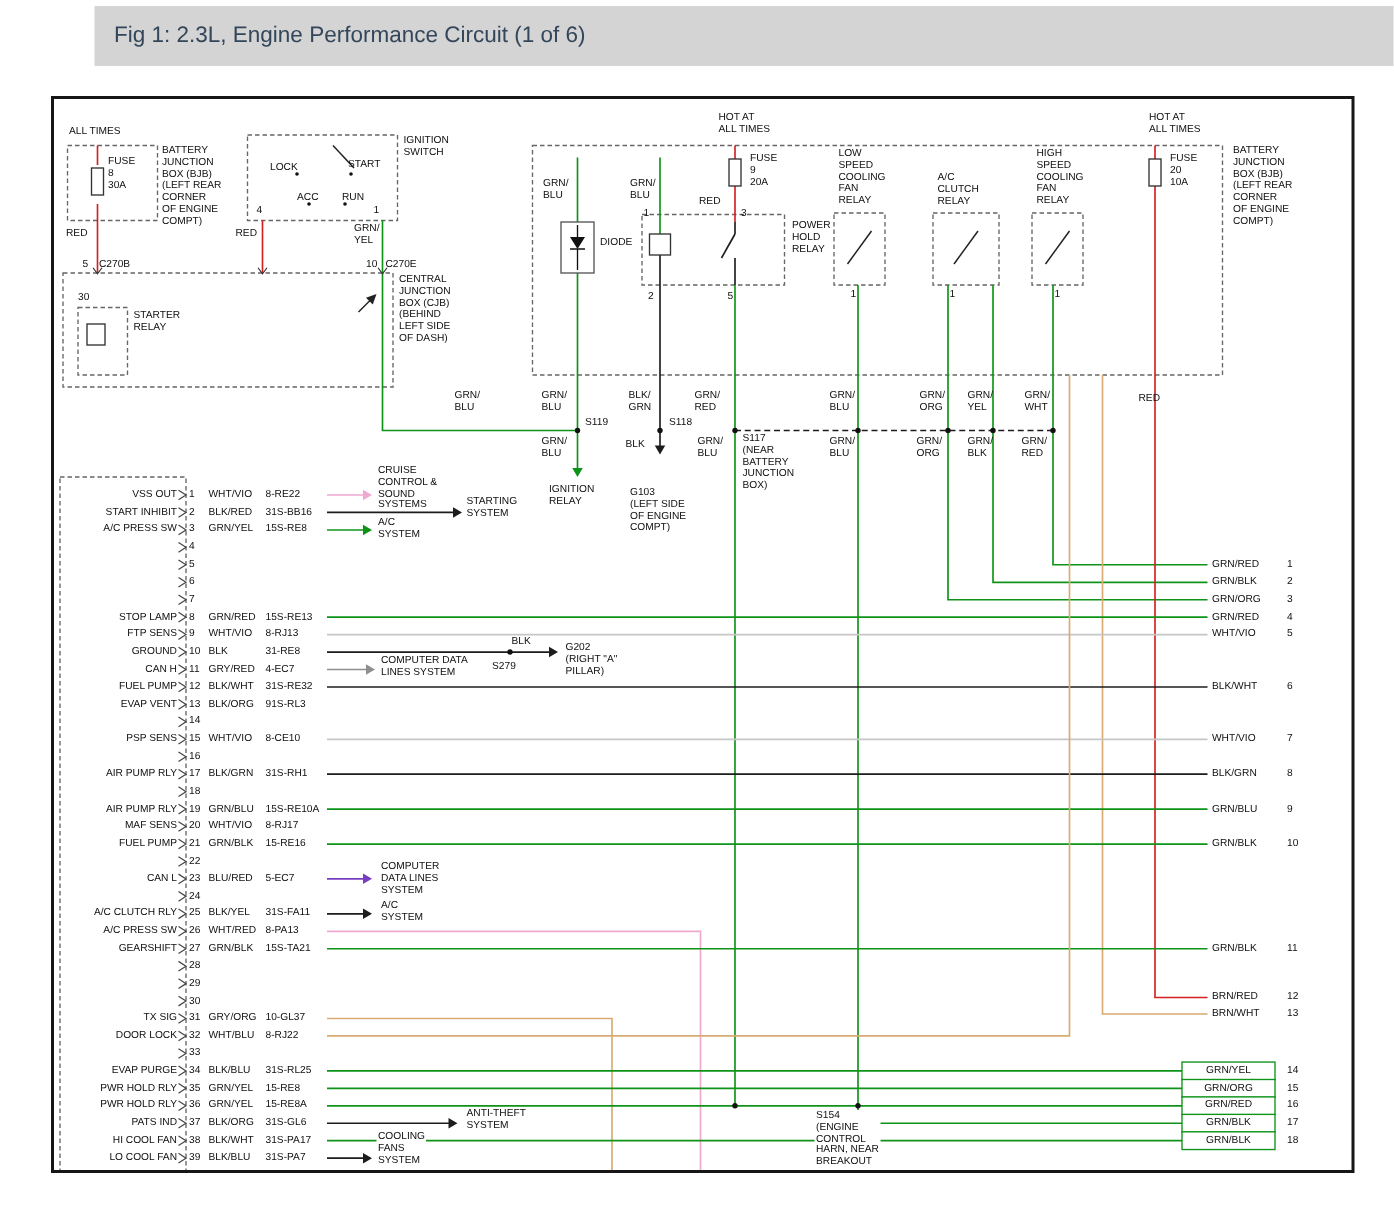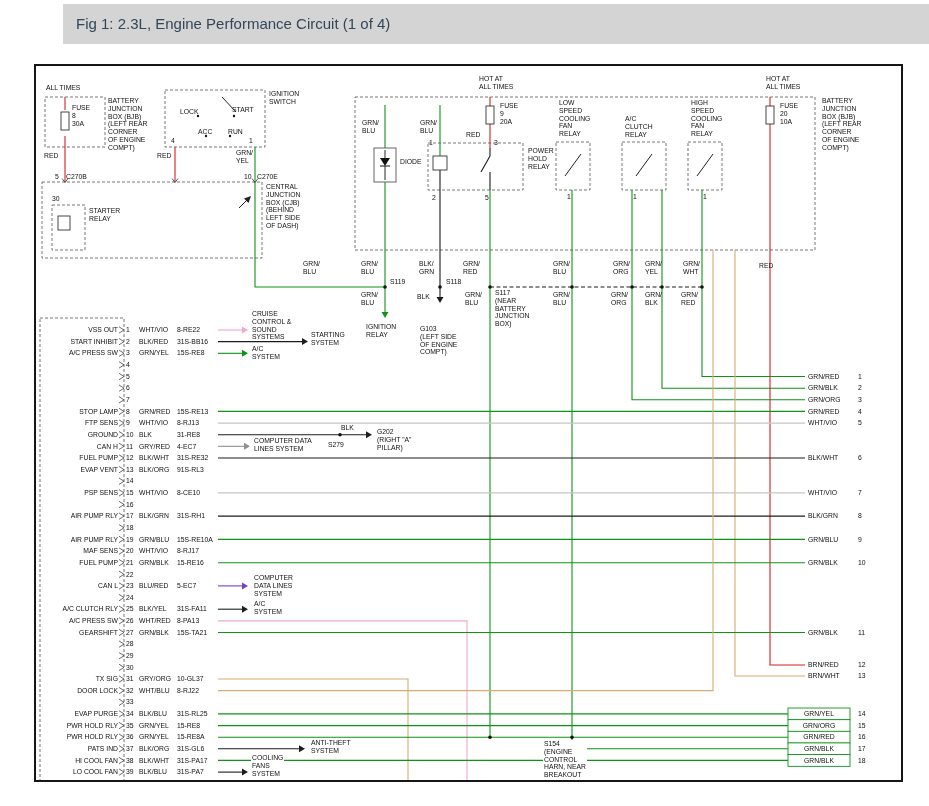--- a/index.html
+++ b/index.html
@@ -12,21 +12,21 @@
   #labels{position:absolute;left:0;top:0;width:929px;height:806px;}
   .lbl{position:absolute;font-size:6.8px;line-height:7.8px;color:#101010;white-space:pre-line;}
   .lbl.bg{background:#fff;padding:0 1px;}
   .pl{position:absolute;font-size:6.8px;line-height:7.4px;color:#101010;white-space:nowrap;}
 </style>
 </head>
 <body>
 
 <div id="page">
   <div class="titlebar">
-    <div class="title">Fig 1: 2.3L, Engine Performance Circuit (1 of 4)</div>
+    <div class="title">Fig 1: 2.3L, Engine Performance Circuit (1 of 6)</div>
   </div>
   <div id="diagram">
     <svg id="wires" width="929" height="806" viewBox="0 0 929 806">
         <rect x="45" y="97" width="60" height="50" fill="none" stroke="#666" stroke-width="0.9" stroke-dasharray="3,2"></rect>
         <rect x="165" y="90" width="100" height="57" fill="none" stroke="#666" stroke-width="0.9" stroke-dasharray="3,2"></rect>
         <rect x="42" y="182" width="220" height="76" fill="none" stroke="#666" stroke-width="0.9" stroke-dasharray="3,2"></rect>
         <rect x="52" y="205" width="33" height="45" fill="none" stroke="#666" stroke-width="0.9" stroke-dasharray="3,2"></rect>
         <rect x="355" y="97" width="460" height="153" fill="none" stroke="#666" stroke-width="0.9" stroke-dasharray="3,2"></rect>
         <rect x="428" y="143" width="95" height="47" fill="none" stroke="#666" stroke-width="0.9" stroke-dasharray="3,2"></rect>
         <rect x="556" y="142" width="34" height="48" fill="none" stroke="#666" stroke-width="0.9" stroke-dasharray="3,2"></rect>

